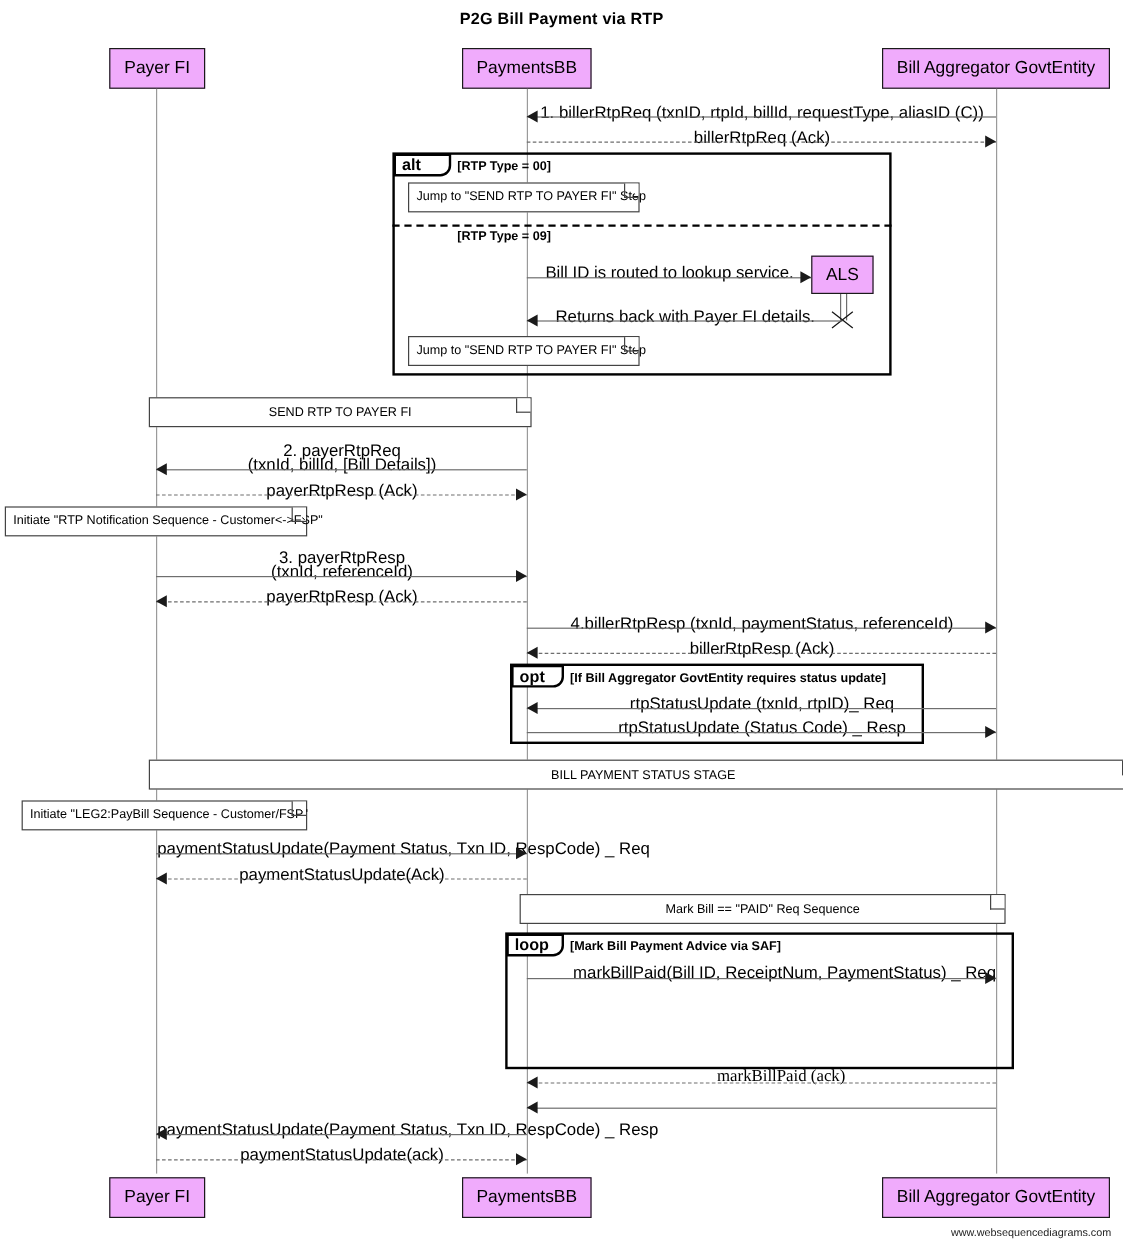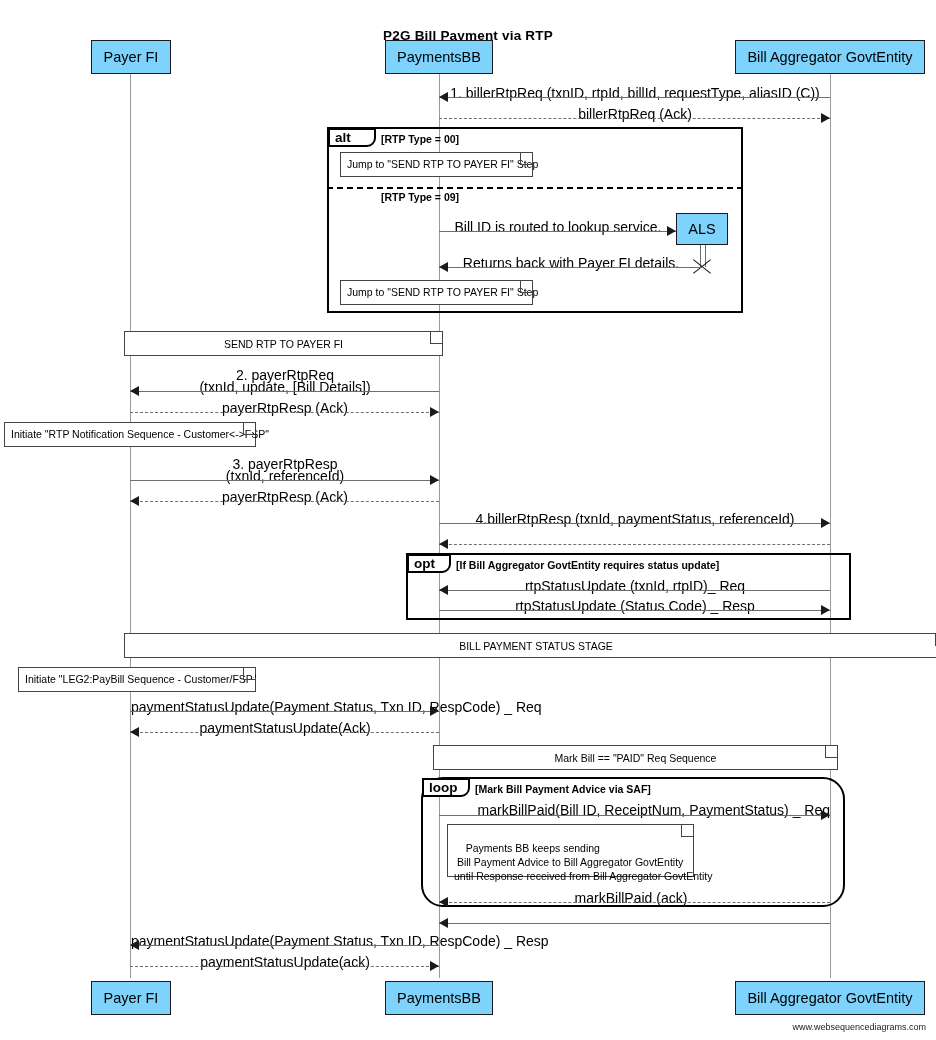--- a/index.html
+++ b/index.html
@@ -1,22 +1,22 @@
 <!DOCTYPE html>
 <html><head>
 <meta charset="utf-8">
 <style>
   html,body{margin:0;padding:0;background:#ffffff;}
   body{font-family:"Liberation Sans",sans-serif;color:#000;}
   #canvas{position:relative;width:936px;height:1040px;overflow:hidden;background:#fff;}
 
   .title{position:absolute;left:0;top:8px;width:936px;text-align:center;
-         font-size:13.5px;font-weight:bold;letter-spacing:.2px;margin-top:20px;}
-
-  .actor{position:absolute;border:1px solid #1a1a1a;background:#7dd3fc;
+         font-size:13.5px;font-weight:bold;letter-spacing:.2px;}
+
+  .actor{position:absolute;border:1px solid #1a1a1a;background:#f0abfc;
          display:flex;align-items:center;justify-content:center;
          font-size:14.5px;white-space:nowrap;box-sizing:border-box;}
 
   .lifeline{position:absolute;width:0;border-left:1px solid #9a9a9a;}
   .lifeline.dark{border-left:1px solid #6e6e6e;}
 
   .frame{position:absolute;border:2px solid #000;background:transparent;box-sizing:border-box;}
   .frame-tab{position:absolute;left:-1px;top:-1px;height:19px;
              border:2px solid #000;background:#fff;box-sizing:border-box;
              display:flex;align-items:center;padding:0 7px 0 5px;
@@ -116,21 +116,21 @@
     <span>Jump to "SEND RTP TO PAYER FI" Step</span>
     <span class="fold"></span>
   </div>
 
   <div class="banner" style="left:124px;top:331px;width:319px;height:25px;">
     <span>SEND RTP TO PAYER FI</span>
     <span class="fold"></span>
   </div>
 
   <div class="msglabel" style="left:131px;top:367px;width:308px;">2. payerRtpReq</div>
-  <div class="msglabel" style="left:131px;top:379px;width:308px;">(txnId, update, [Bill Details])</div>
+  <div class="msglabel" style="left:131px;top:379px;width:308px;">(txnId, billId, [Bill Details])</div>
   <div class="msgline" style="left:130px;top:391px;width:309px;"></div>
   <div class="arrowL" style="left:130px;top:386px;"></div>
 
   <div class="msglabel" style="left:131px;top:400px;width:308px;">payerRtpResp (Ack)</div>
   <div class="msgline dashed" style="left:130px;top:412px;width:309px;"></div>
   <div class="arrowR" style="left:430px;top:407px;"></div>
 
   <div class="note" style="left:4px;top:422px;width:252px;height:25px;display:flex;align-items:center;">
     <span>Initiate "RTP Notification Sequence - Customer&lt;-&gt;FSP"</span>
     <span class="fold"></span>
@@ -142,24 +142,25 @@
   <div class="arrowR" style="left:430px;top:475px;"></div>
 
   <div class="msglabel" style="left:131px;top:489px;width:308px;">payerRtpResp (Ack)</div>
   <div class="msgline dashed" style="left:130px;top:501px;width:309px;"></div>
   <div class="arrowL" style="left:130px;top:496px;"></div>
 
   <div class="msglabel" style="left:440px;top:511px;width:390px;">4.billerRtpResp (txnId, paymentStatus, referenceId)</div>
   <div class="msgline" style="left:439px;top:523px;width:391px;"></div>
   <div class="arrowR" style="left:821px;top:518px;"></div>
 
+  <div class="msglabel" style="left:440px;top:532px;width:390px;">billerRtpResp (Ack)</div>
   <div class="msgline dashed" style="left:439px;top:544px;width:391px;"></div>
   <div class="arrowL" style="left:439px;top:539px;"></div>
 
-  <div class="frame" style="left:406px;top:553px;width:445px;height:67px;">
+  <div class="frame" style="left:425px;top:553px;width:345px;height:67px;">
     <div class="frame-tab" style="width:44px;">
       <span>opt</span>
     </div>
     <div class="frame-cond" style="left:48px;top:4px;">[If Bill Aggregator GovtEntity requires status update]</div>
   </div>
 
   <div class="msglabel" style="left:440px;top:578px;width:390px;">rtpStatusUpdate (txnId, rtpID)_ Req</div>
   <div class="msgline" style="left:439px;top:590px;width:391px;"></div>
   <div class="arrowL" style="left:439px;top:585px;"></div>
 
@@ -183,39 +184,33 @@
 
   <div class="msglabel" style="left:131px;top:720px;width:308px;">paymentStatusUpdate(Ack)</div>
   <div class="msgline dashed" style="left:130px;top:732px;width:309px;"></div>
   <div class="arrowL" style="left:130px;top:727px;"></div>
 
   <div class="banner" style="left:433px;top:745px;width:405px;height:25px;">
     <span>Mark Bill == "PAID" Req Sequence</span>
     <span class="fold"></span>
   </div>
 
-  <div class="frame" style="left:421px;top:777px;width:424px;height:130px;border-radius:22px;">
+  <div class="frame" style="left:421px;top:777px;width:424px;height:114px;">
     <div class="frame-tab" style="width:48px;">
       <span>loop</span>
     </div>
     <div class="frame-cond" style="left:52px;top:4px;">[Mark Bill Payment Advice via SAF]</div>
   </div>
 
   <div class="msglabel" style="left:440px;top:802px;width:390px;text-align:right;">markBillPaid(Bill ID, ReceiptNum, PaymentStatus) _ Req</div>
   <div class="msgline" style="left:439px;top:815px;width:391px;"></div>
   <div class="arrowR" style="left:821px;top:810px;"></div>
 
-  <div class="note" style="left:447px;top:824px;width:247px;height:53px;">
-    <span>Payments BB keeps sending
- Bill Payment Advice to Bill Aggregator GovtEntity
-until Response received from Bill Aggregator GovtEntity</span>
-    <span class="fold"></span>
-  </div>
-
-  <div class="msglabel" style="left:436px;top:890px;width:390px;">markBillPaid (ack)</div>
+
+  <div class="msglabel" style="left:456px;top:890px;width:390px;font-family:Liberation Serif, serif;">markBillPaid (ack)</div>
   <div class="msgline dashed" style="left:439px;top:902px;width:391px;"></div>
   <div class="arrowL" style="left:439px;top:897px;"></div>
 
   <div class="msgline" style="left:439px;top:923px;width:391px;"></div>
   <div class="arrowL" style="left:439px;top:918px;"></div>
 
   <div class="msglabel" style="left:131px;top:933px;width:308px;">paymentStatusUpdate(Payment Status, Txn ID, RespCode) _ Resp</div>
   <div class="msgline" style="left:130px;top:945px;width:309px;"></div>
   <div class="arrowL" style="left:130px;top:940px;"></div>
 

